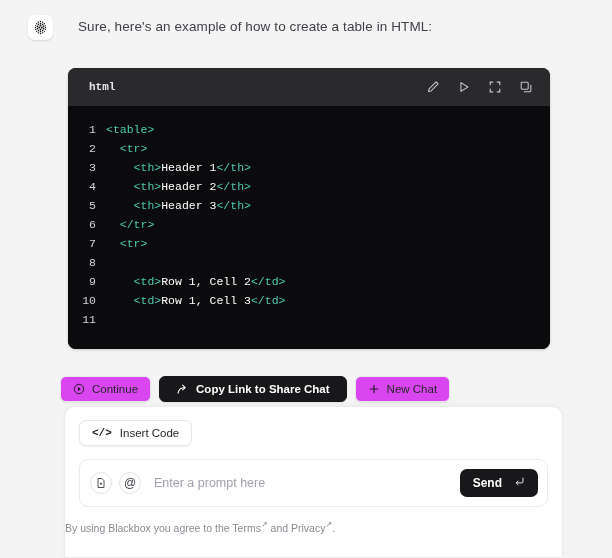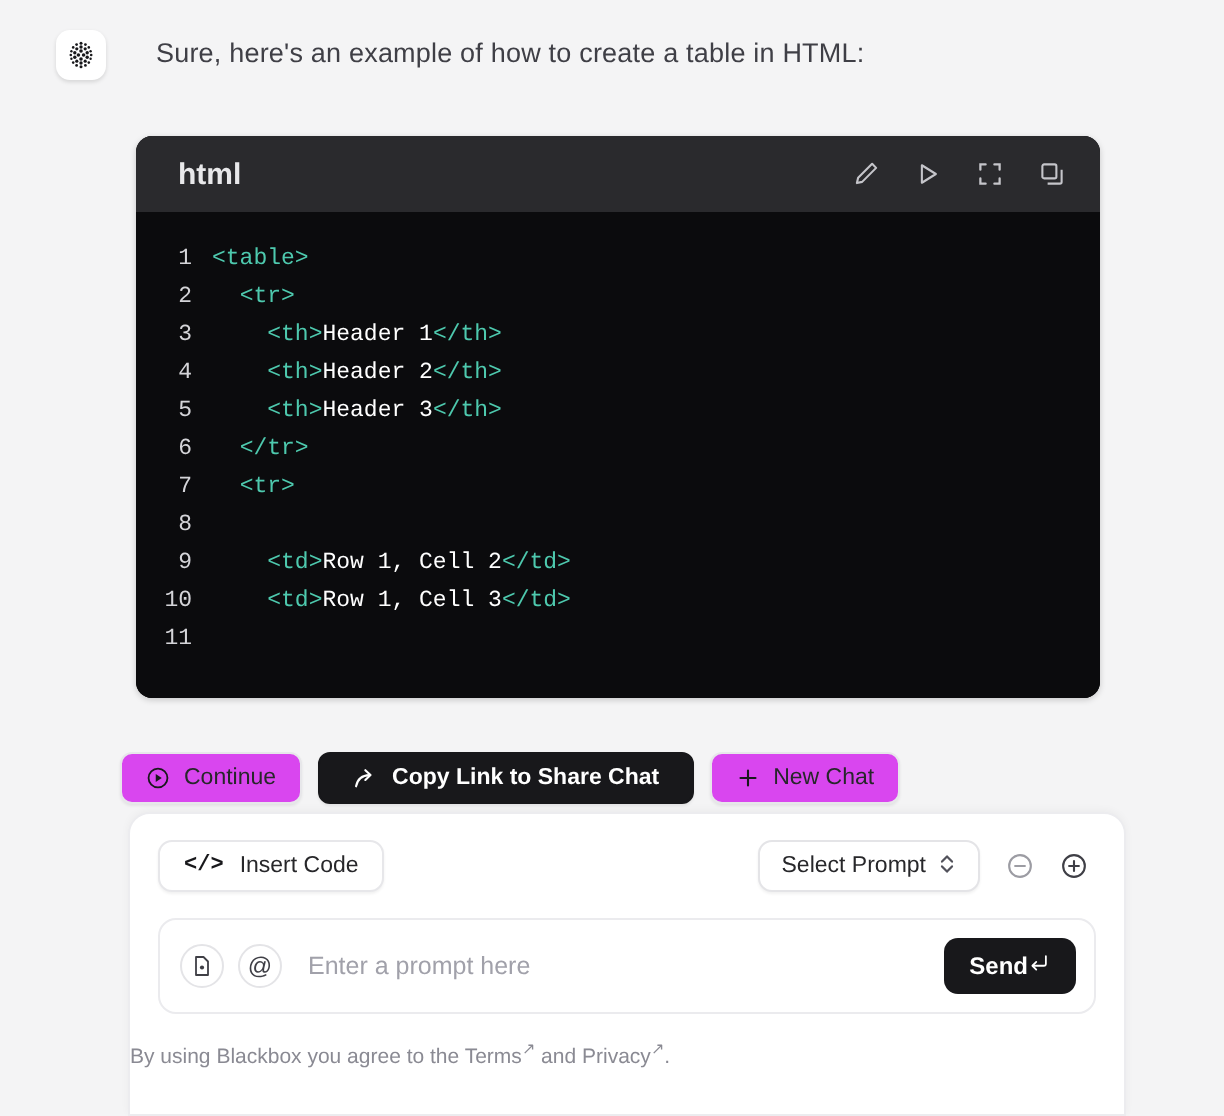--- a/index.html
+++ b/index.html
@@ -62,23 +62,23 @@
   .code-head {
     height: 38px;
     background: #2a2a2d;
     display: flex;
     align-items: center;
     padding: 0 16px 0 21px;
   }
 
   .code-lang {
     color: #e8e8ea;
-    font-size: 15px;
+    font-size: 11px;
     font-weight: bold;
-    font-family: Liberation Sans, sans-serif;
+    font-family: Liberation Mono, monospace;
     flex: 1;
   }
 
   .code-actions {
     display: flex;
     align-items: center;
     gap: 14px;
   }
 
   .code-actions .act {
@@ -257,21 +257,21 @@
 
   .send-btn {
     height: 28px;
     background: #18181b;
     border-radius: 7px;
     color: #fff;
     font-size: 12px;
     font-weight: bold;
     display: flex;
     align-items: center;
-    gap: 0;
+    gap: 12px;
     padding: 0 13px;
     cursor: pointer;
     border: 0;
     font-family: "Liberation Sans", sans-serif;
   }
 
   .footer-note {
     font-size: 10.5px;
     color: #8a8a93;
     margin-top: 13px;
@@ -396,45 +396,20 @@
   </div>
 
 <div class="composer">
 
   <div class="composer-top">
     <div class="insert-code">
       <span class="code-glyph">&lt;/&gt;</span>
       <span>Insert Code</span>
     </div>
 
-    <div class="composer-top-right">
-      <div class="select-prompt">
-        <span>Select Prompt</span>
-        <span>
-          <svg width="9" height="12" viewBox="0 0 9 12" fill="none" stroke="#52525b" stroke-width="1.1" stroke-linecap="round" stroke-linejoin="round">
-            <path d="M2 4.8L4.5 2.2 7 4.8"></path>
-              <path d="M2 7.2L4.5 9.8 7 7.2"></path>
-          </svg>
-        </span>
-      </div>
-
-      <span class="circ-btn">
-        <svg width="14" height="14" viewBox="0 0 16 16" fill="none" stroke="#9c9ca3" stroke-width="1.2">
-          <circle cx="8" cy="8" r="6.2"></circle>
-            <path d="M5.2 8h5.6" stroke-linecap="round"></path>
-        </svg>
-      </span>
-
-      <span class="circ-btn">
-        <svg width="14" height="14" viewBox="0 0 16 16" fill="none" stroke="#3f3f46" stroke-width="1.2">
-          <circle cx="8" cy="8" r="6.2"></circle>
-            <path d="M5.2 8h5.6M8 5.2v5.6" stroke-linecap="round"></path>
-        </svg>
-      </span>
-    </div>
   </div>
 
   <div class="input-area">
     <span class="round-icon">
       <svg width="12" height="12" viewBox="0 0 16 16" fill="none" stroke="#3f3f46" stroke-width="1.2" stroke-linejoin="round">
         <path d="M4 2h5l3 3v9H4z"></path>
           <circle cx="8" cy="9" r="1.4" fill="#3f3f46" stroke="none"></circle>
       </svg>
     </span>
     <span class="round-icon">

